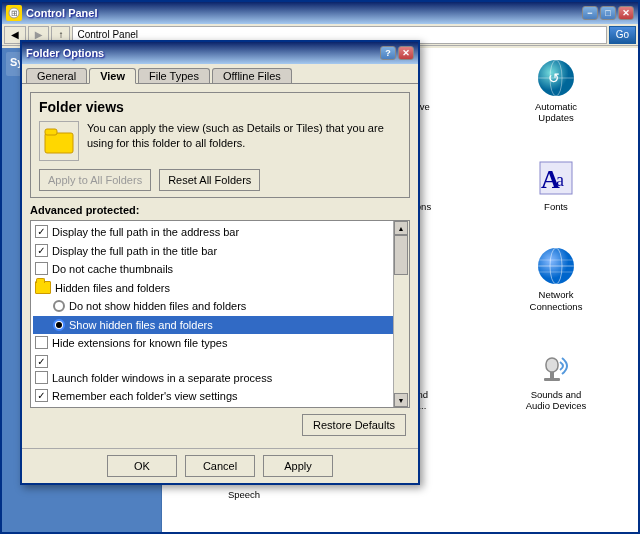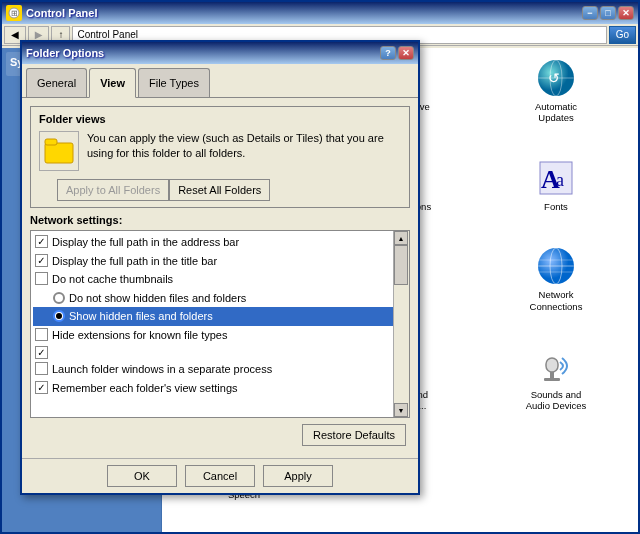--- a/index.html
+++ b/index.html
@@ -103,21 +103,21 @@
     .dialog-win-btn.close { background: linear-gradient(to bottom, #e08080, #c04040); }
 
     
     .dialog-tabs {
       display: flex;
       padding: 4px 4px 0;
       background: #ECE9D8;
       gap: 2px;
     }
     .dialog-tab {
-      padding: 8px 10px;
+      padding: 1px 10px;
       border: 1px solid #888;
       border-bottom: none;
       background: #D4D0C8;
       font-size: 11px;
       cursor: pointer;
       border-radius: 3px 3px 0 0;
       color: #000;
     }
     .dialog-tab.active {
       background: #ECE9D8;
@@ -135,21 +135,21 @@
     }
 
     
     .section-box {
       border: 1px solid #888;
       padding: 6px 8px;
       margin-bottom: 6px;
       background: #ECE9D8;
     }
     .section-title {
-      font-size: 11px;
+      font-size: 14px;
       font-weight: bold;
       margin-bottom: 6px;
     }
     .folder-views-inner {
       display: flex;
       align-items: flex-start;
       gap: 8px;
       margin-bottom: 8px;
     }
     .folder-icon-box {
@@ -162,21 +162,21 @@
       justify-content: center;
       flex-shrink: 0;
     }
     .folder-desc-text {
       font-size: 11px;
       line-height: 1.4;
       flex: 1;
     }
     .folder-btns {
       display: flex;
-      margin-left: 18px;
+      gap: 8px;
     }
     .folder-btn {
       height: 22px;
       padding: 0 8px;
       background: #ECE9D8;
       border: 1px solid #888;
       font-size: 11px;
       cursor: pointer;
     }
     .folder-btn:disabled {
@@ -615,20 +615,21 @@
     <div style="display:flex; gap:2px;">
       <div class="dialog-win-btn help">?</div>
       <div class="dialog-win-btn close">✕</div>
     </div>
   </div>
 
   <div class="dialog-tabs">
     <div class="dialog-tab">General</div>
     <div class="dialog-tab active">View</div>
     <div class="dialog-tab">File Types</div>
+    <div class="dialog-tab">Offline Files</div>
   </div>
 
   <div class="dialog-content">
 
     <div class="section-box">
       <div class="section-title">Folder views</div>
       <div class="folder-views-inner">
         <div class="folder-icon-box">
           <svg width="32" height="28" viewBox="0 0 32 28">
             <rect x="2" y="6" width="28" height="20" rx="2" fill="#FFD700" stroke="#CC9900" stroke-width="1"></rect>
@@ -636,40 +637,44 @@
           </svg>
         </div>
         <span class="folder-desc-text">You can apply the view (such as Details or Tiles) that you are using for this folder to all folders.</span>
       </div>
       <div class="folder-btns">
         <button class="folder-btn" disabled="">Apply to All Folders</button>
         <button class="folder-btn">Reset All Folders</button>
       </div>
     </div>
 
-    <div class="advanced-label">Network settings:</div>
+    <div class="advanced-label">Advanced protected:</div>
 
     <div class="settings-list-container">
       <div class="settings-list" style="padding-right:16px;">
 
         <div class="settings-item">
           <div class="settings-checkbox checked"></div>
           <span>Display the full path in the address bar</span>
         </div>
 
         <div class="settings-item">
           <div class="settings-checkbox checked"></div>
           <span>Display the full path in the title bar</span>
         </div>
 
         <div class="settings-item">
           <div class="settings-checkbox"></div>
           <span>Do not cache thumbnails</span>
         </div>
 
+        <div class="settings-item">
+          <div class="settings-folder-icon"></div>
+          <span>Hidden files and folders</span>
+        </div>
 
         <div class="settings-item settings-indent">
           <div class="settings-radio"></div>
           <span>Do not show hidden files and folders</span>
         </div>
 
         <div class="settings-item settings-indent selected">
           <div class="settings-radio checked" style="border-color:#4488ff;"></div>
           <span>Show hidden files and folders</span>
         </div>

